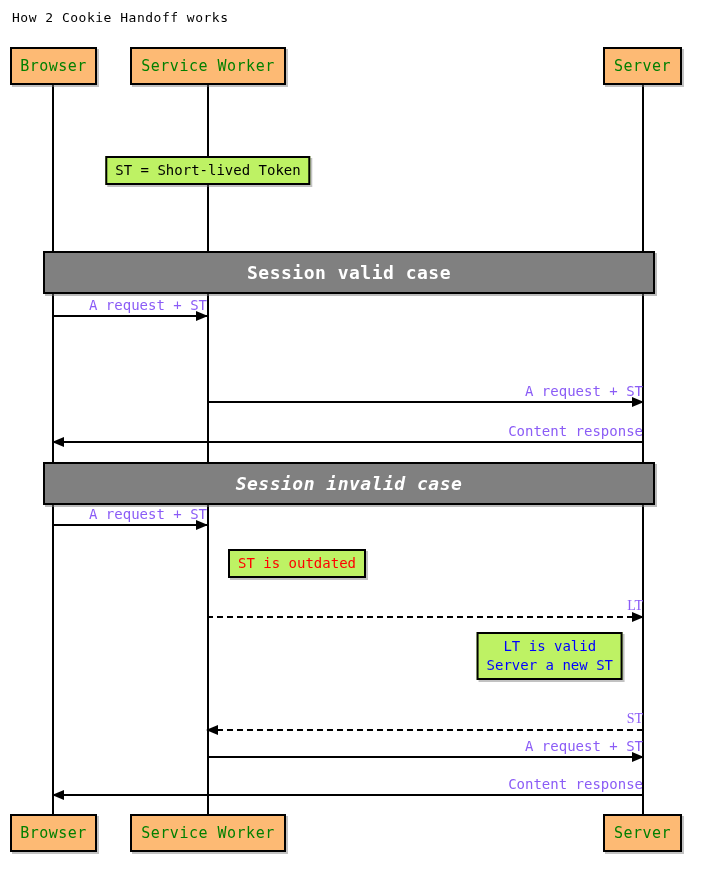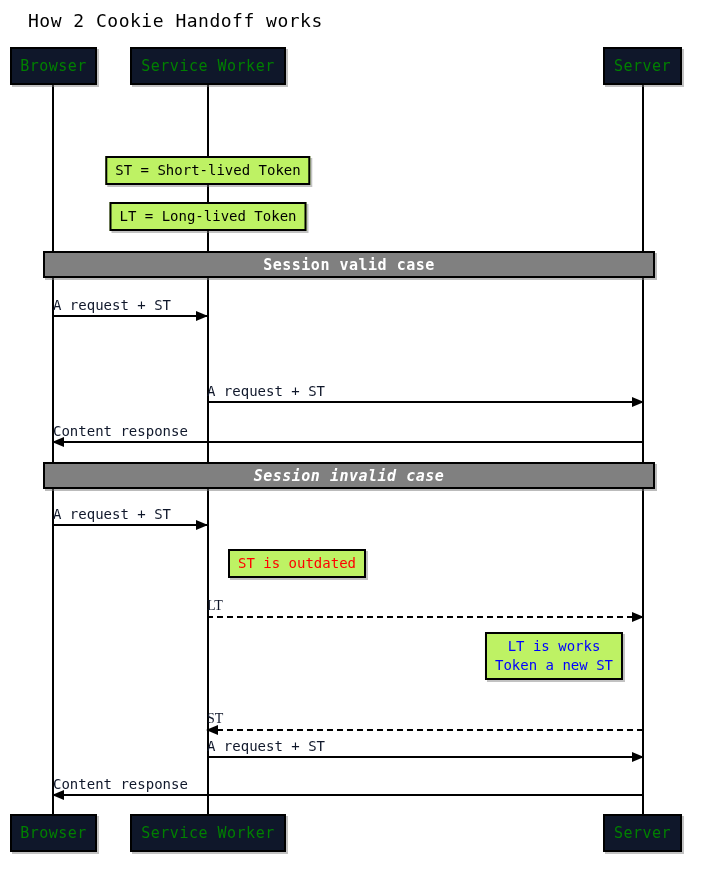--- a/index.html
+++ b/index.html
@@ -5,56 +5,56 @@
   html,body{margin:0;padding:0;background:#ffffff;}
   #canvas{
     position:relative;
     width:710px;height:872px;
     background:#ffffff;
     font-family:"DejaVu Sans Mono","Liberation Mono",monospace;
     color:#000;
     overflow:hidden;
   }
   .title{
-    position:absolute;left:28px;top:10px;
-    font-size:18px;letter-spacing:0.5px;color:#000;white-space:nowrap;
+    position:absolute;left:12px;top:10px;
+    font-size:13px;letter-spacing:0.5px;color:#000;white-space:nowrap;
   }
   .lifeline{
     position:absolute;top:85px;height:730px;width:2px;background:#000;
   }
   .actor{
     position:absolute;height:38px;box-sizing:border-box;
-    border:2px solid #000;background:#0f172a;
+    border:2px solid #000;background:#fdba74;
     box-shadow:2px 2px 0 rgba(120,120,120,.45);
     display:flex;align-items:center;justify-content:center;
     font-size:15px;color:#008000;white-space:nowrap;letter-spacing:0.5px;
   }
   .band{
-    position:absolute;left:43px;width:612px;height:27px;box-sizing:border-box;
+    position:absolute;left:43px;width:612px;height:43px;box-sizing:border-box;
     background:#808080;border:2px solid #000;
     box-shadow:2px 2px 0 rgba(120,120,120,.5);
     display:flex;align-items:center;justify-content:center;
-    color:#fff;font-weight:bold;font-size:15px;letter-spacing:0.5px;white-space:nowrap;
+    color:#fff;font-weight:bold;font-size:18px;letter-spacing:0.5px;white-space:nowrap;
   }
   .note{
     position:absolute;box-sizing:border-box;
     border:2px solid #000;background:#bef264;
     box-shadow:2px 2px 0 rgba(120,120,120,.45);
     padding:3px 8px;font-size:14px;white-space:nowrap;text-align:center;line-height:19px;
   }
   .note.blue{color:#0000ff;}
   .note.red{color:#ff0000;}
   .note.center-sw{transform:translateX(-50%);}
   .note.right-anchor{transform:translateX(-100%);}
   .arrow{position:absolute;height:0;}
   .arrow.solid{border-top:2px solid #000;}
   .arrow.dashed{border-top:2px dashed #000;font-family:Liberation Serif, serif;}
   .arrow .label{
     position:absolute;left:0;right:0;bottom:4px;
-    text-align:left;font-size:14px;color:#0f172a;white-space:nowrap;
+    text-align:right;font-size:14px;color:#8b5cf6;white-space:nowrap;
   }
   .head{position:absolute;width:0;height:0;top:-6px;}
   .head.right{right:-1px;border-top:5px solid transparent;border-bottom:5px solid transparent;border-left:12px solid #000;}
   .head.left{left:-1px;border-top:5px solid transparent;border-bottom:5px solid transparent;border-right:12px solid #000;}
 </style>
 </head>
 <body>
 
 <div id="canvas">
 
@@ -68,21 +68,20 @@
       <span>Browser</span>
     </div>
   <div class="actor" style="left:130px;top:47px;width:156px;">
       <span>Service Worker</span>
     </div>
   <div class="actor" style="left:603px;top:47px;width:79px;">
       <span>Server</span>
     </div>
 
   <div class="note center-sw" style="left:208px;top:156px;">ST = Short-lived Token</div>
-  <div class="note center-sw" style="left:208px;top:202px;">LT = Long-lived Token</div>
 
   <div class="band" style="top:251px;">Session valid case</div>
   <div class="band" style="top:462px;font-style:italic;">Session invalid case</div>
 
   <div class="arrow solid" style="left:53px;top:315px;width:154px;">
     <div class="label">A request + ST</div>
     <span class="head right"></span>
   </div>
 
 
@@ -102,22 +101,22 @@
   </div>
 
   <div class="note red" style="left:228px;top:549px;">ST is outdated</div>
 
   <div class="arrow dashed" style="left:207px;top:616px;width:436px;">
     <div class="label">LT</div>
     <span class="head right"></span>
   </div>
 
   <div class="note blue right-anchor" style="left:623px;top:632px;">
-    <div>LT is works</div>
-    <div>Token a new ST</div>
+    <div>LT is valid</div>
+    <div>Server a new ST</div>
   </div>
 
   <div class="arrow dashed" style="left:207px;top:729px;width:436px;">
     <div class="label">ST</div>
     <span class="head left"></span>
   </div>
 
   <div class="arrow solid" style="left:207px;top:756px;width:436px;">
     <div class="label">A request + ST</div>
     <span class="head right"></span>

